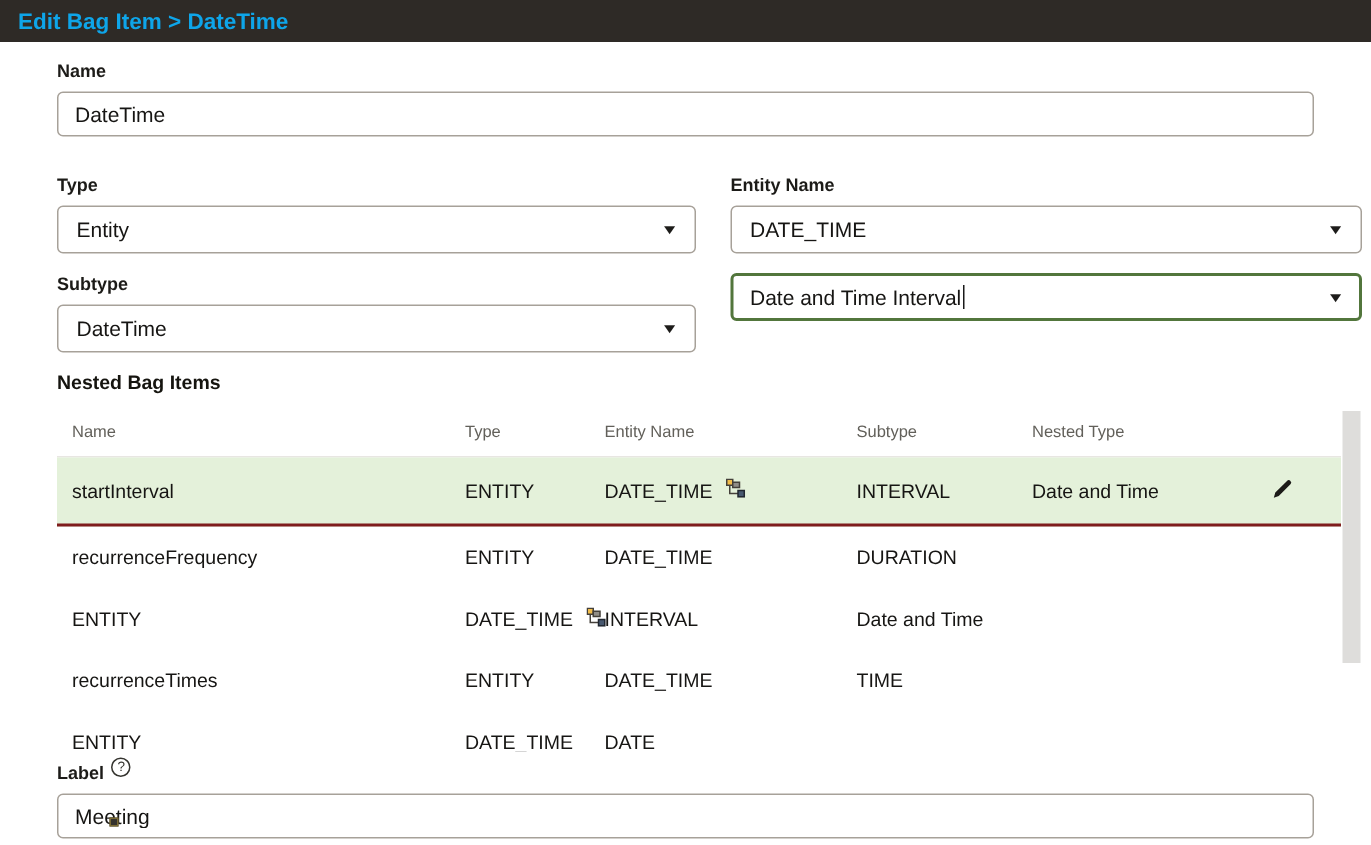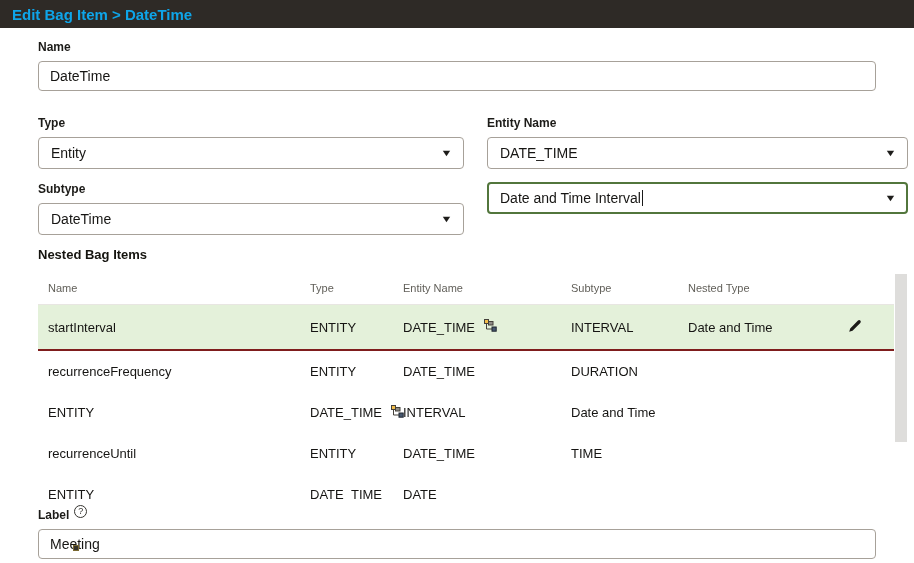--- a/index.html
+++ b/index.html
@@ -191,21 +191,21 @@
                 <rect x="4.5" y="2.5" width="4.5" height="3.5" fill="#908d87" stroke="#44403a"></rect>
                 <path d="M2.5 4.5 V 10 H 8" stroke="#44403a" fill="none"></path>
                 <rect x="8" y="8" width="4.2" height="4.2" fill="#47586f" stroke="#20262f"></rect>
               </svg></span>
           </div>
           <div>INTERVAL</div>
           <div>Date and Time</div>
           <div></div>
         </div>
         <div class="t-row">
-          <div>recurrenceUntil</div>
+          <div>recurrenceTimes</div>
           <div>ENTITY</div>
           <div class="cell-entity">
             <span>DATE_TIME</span>
           </div>
           <div>TIME</div>
           <div></div>
           <div></div>
         </div>
         <div class="t-row">
           <div>ENTITY</div>

